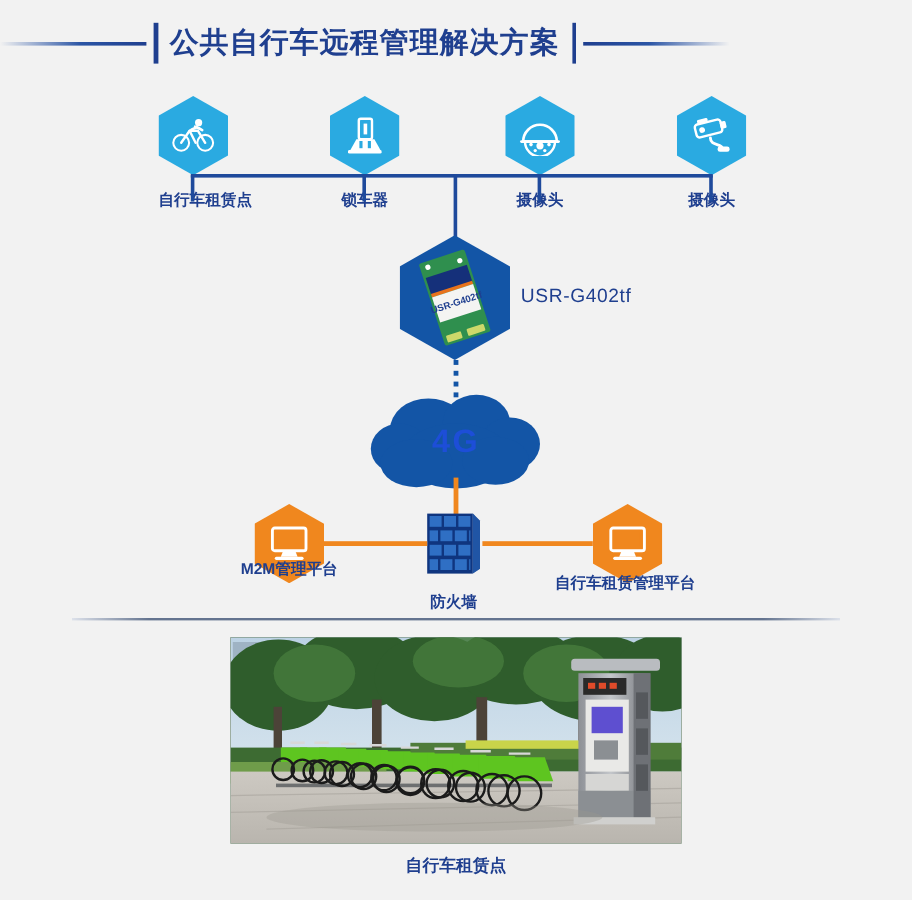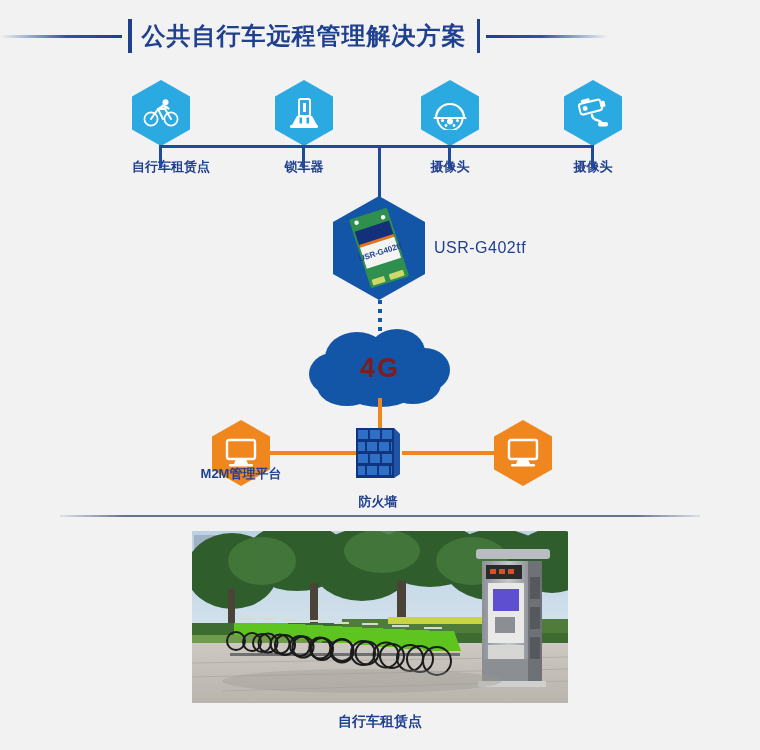--- a/index.html
+++ b/index.html
@@ -50,21 +50,21 @@
     position:absolute;width:4px;
     background-image:linear-gradient(#1355a6 50%,rgba(255,255,255,0) 0%);
     background-size:4px 9px;background-repeat:repeat-y;
   }
 
   
   .cloud{position:absolute;width:150px;height:92px;}
   .cloud .cl-txt{
     position:absolute;left:0;top:0;width:150px;height:92px;
     display:flex;align-items:center;justify-content:center;
-    color:#7f1d1d;font-size:27px;font-weight:bold;letter-spacing:2px;
+    color:#1d4ed8;font-size:27px;font-weight:bold;letter-spacing:2px;
     z-index:3;
   }
 
   
   .firewall{position:absolute;width:48px;height:54px;}
 
   
   .pcb-wrap{position:absolute;width:92px;height:104px;display:flex;
     align-items:center;justify-content:center;}
   .usr-label{position:absolute;color:#1f3f8f;font-size:16px;
@@ -226,20 +226,21 @@
   <div class="node-label" style="left:328px;top:493px;width:100px;">防火墙</div>
 
   <div class="hex orange" style="left:494px;top:420px;">
     <svg width="34" height="30" viewBox="0 0 34 30">
       <rect x="3" y="2" width="28" height="19" rx="2" fill="none" stroke="#ffffff" stroke-width="2.4"></rect>
       <rect x="7" y="6" width="20" height="11" fill="#f0871e"></rect>
       <path d="M12 21 L10 26 L24 26 L22 21 Z" fill="#ffffff"></path>
       <rect x="5" y="26" width="24" height="2.6" rx="1.3" fill="#ffffff"></rect>
     </svg>
   </div>
+  <div class="node-label" style="left:446px;top:477px;width:150px;">自行车租赁管理平台</div>
 
   <div class="ln oh" style="left:268px;top:451px;width:88px;"></div>
   <div class="ln oh" style="left:402px;top:451px;width:92px;"></div>
 
   <div class="divider" style="left:60px;top:515px;width:640px;"></div>
 
   <div class="photo" style="left:192px;top:531px;width:376px;height:172px;">
     <svg width="376" height="172" viewBox="0 0 376 172">
       <defs>
         <linearGradient id="skyg" x1="0" y1="0" x2="0" y2="1">

